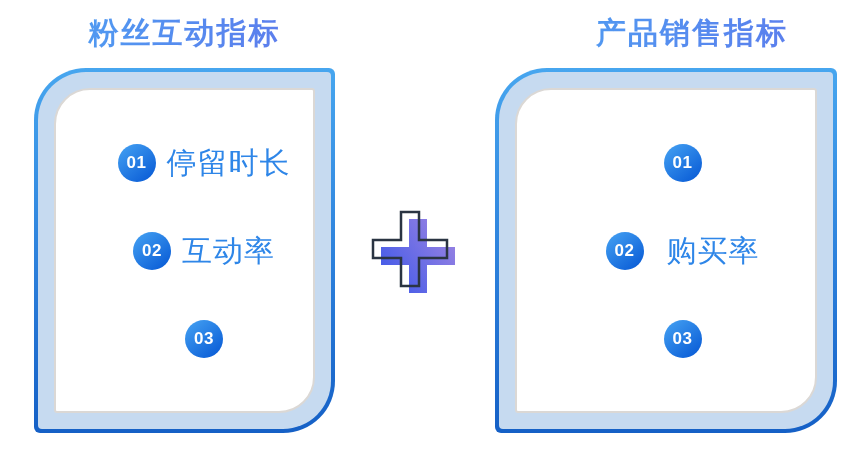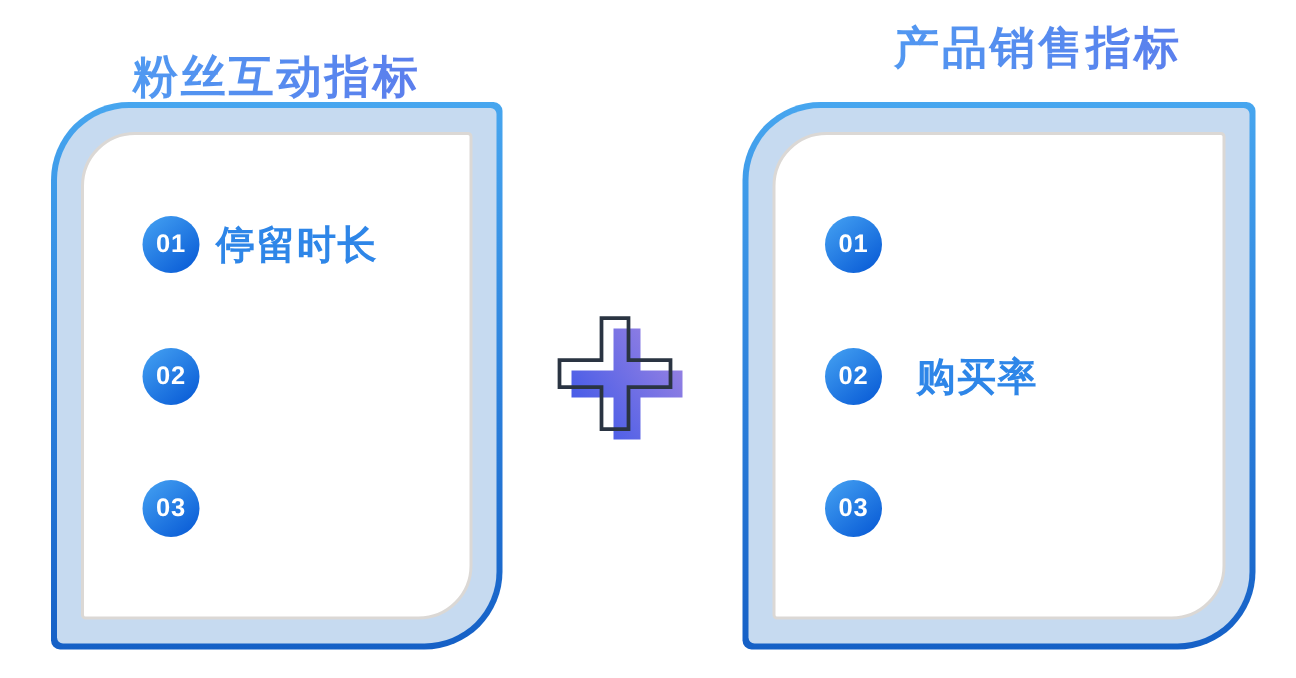--- a/index.html
+++ b/index.html
@@ -15,21 +15,21 @@
     letter-spacing: 2px;
     text-align: center;
     line-height: 34px;
     background: linear-gradient(100deg, #4E9FF2 5%, #5E78EC 95%);
     -webkit-background-clip: text;
     background-clip: text;
     -webkit-text-fill-color: transparent;
     color: transparent;
     white-space: nowrap;
   }
-  .title-left  { left: 34px;  width: 301px; margin-top: 19px; }
+  .title-left  { left: 34px;  width: 301px; }
   .title-right { left: 521px; width: 342px; }
 
   
   .panel {
     position: absolute;
     top: 68px;
     height: 365px;
     padding: 4px;
     border-radius: 52px 6px 52px 6px;
     background: linear-gradient(180deg, #47A6EF 0%, #2B7FDB 55%, #1560C6 100%);
@@ -45,20 +45,21 @@
   }
   .panel-card {
     width: 100%; height: 100%;
     background: #ffffff;
     border: 2px solid #DBD8D5;
     border-radius: 36px 3px 36px 3px;
     display: flex;
     flex-direction: column;
     justify-content: center;
     gap: 50px;
+    align-items: center;
   }
   .panel-left  .panel-card { padding-left: 39px; }
   .panel-right .panel-card { padding-left: 33px; }
 
   .metric-item { display: flex; align-items: center; height: 38px; }
   .panel-left  .metric-item { gap: 11px; }
   .panel-right .metric-item { gap: 23px; }
 
   .metric-badge {
     width: 38px; height: 38px;
@@ -67,22 +68,22 @@
     color: #ffffff;
     font-size: 17px;
     font-weight: bold;
     display: flex;
     align-items: center;
     justify-content: center;
     flex: 0 0 38px;
     letter-spacing: 0.5px;
   }
   .metric-label {
-    font-size: 26px;
-    font-weight: 700;
+    font-size: 30px;
+    font-weight: 400;
     color: #2E86E8;
     letter-spacing: 1px;
     white-space: nowrap;
     line-height: 38px;
   }
 
   
   .plus-wrap { position: absolute; left: 370px; top: 205px; width: 88px; height: 95px; }
 </style>
 </head>
@@ -95,20 +96,21 @@
   <div class="panel-band">
     <div class="panel-card">
 
       <div class="metric-item">
         <span class="metric-badge">01</span>
         <span class="metric-label">停留时长</span>
       </div>
 
       <div class="metric-item">
         <span class="metric-badge">02</span>
+        <span class="metric-label">互动率</span>
       </div>
 
       <div class="metric-item">
         <span class="metric-badge">03</span>
       </div>
 
     </div>
   </div>
 </div>
 

